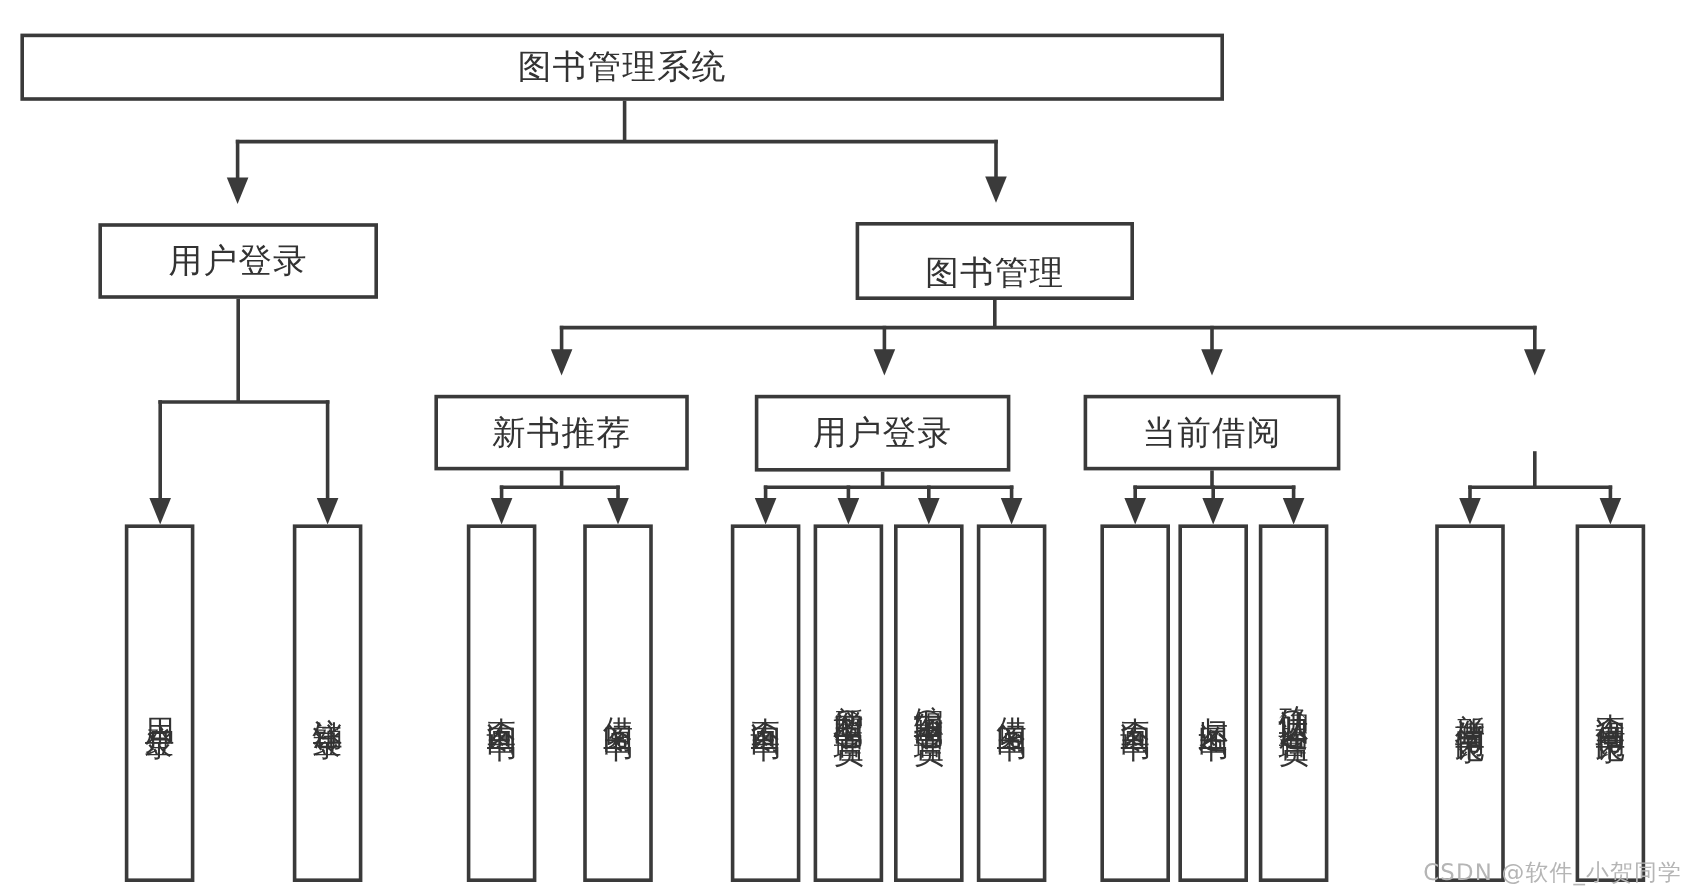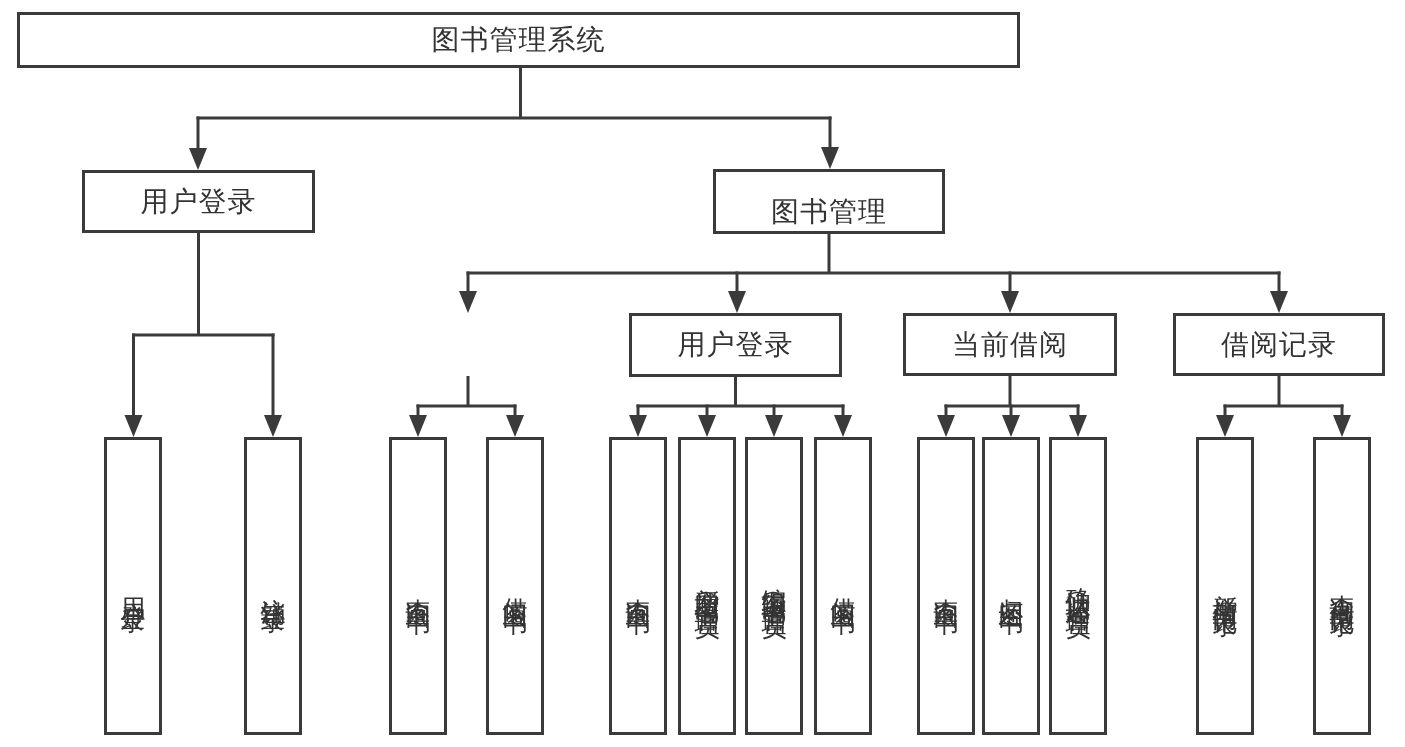--- a/index.html
+++ b/index.html
@@ -15,21 +15,21 @@
   }
   .stage > svg { position: absolute; left: 0; top: 0; }
   .node {
     position: absolute;
     border: 3px solid var(--line, #3a3a3a);
     background: #ffffff;
     display: flex;
     align-items: center;
     justify-content: center;
   }
-  .node.h { font-size: 28px; letter-spacing: 1px; }
+  .node.h { font-size: 28px; letter-spacing: 1px; margin-top: 16px; }
   .node.v { top: 437px; width: 58px; height: 298px; }
   .node.v .label {
     writing-mode: vertical-rl;
     text-orientation: mixed;
     font-size: 25px;
     letter-spacing: 4px;
     line-height: 1;
     white-space: nowrap;
   }
   .cl { stroke: var(--line, #3a3a3a); stroke-width: 3; fill: none; }
@@ -116,28 +116,28 @@
     <span class="label">图书管理系统</span>
   </div>
 
   <div class="node h" style="left:82px; top:170px; width:233px; height:63px;">
     <span class="label">用户登录</span>
   </div>
   <div class="node h" style="left:713px; top:169px; width:232px; height:65px;align-items:flex-end;">
     <span class="label">图书管理</span>
   </div>
 
+  <div class="node h" style="left:362px; top:313px; width:212px; height:63px;">
+    <span class="label">新书推荐</span>
+  </div>
   <div class="node h" style="left:629px; top:313px; width:213px; height:64px;">
     <span class="label">用户登录</span>
   </div>
   <div class="node h" style="left:903px; top:313px; width:214px; height:63px;text-align:center;">
     <span class="label">当前借阅</span>
-  </div>
-  <div class="node h" style="left:1173px; top:313px; width:212px; height:63px;">
-    <span class="label">借阅记录</span>
   </div>
 
   <div class="node v" style="left:104px;">
     <span class="label">用户登录</span>
   </div>
   <div class="node v" style="left:244px;">
     <span class="label">注销登录</span>
   </div>
 
   <div class="node v" style="left:389px;">
@@ -170,13 +170,14 @@
     <span class="label">确认归还（管理员）</span>
   </div>
 
   <div class="node v" style="left:1196px;">
     <span class="label">新增借阅记录</span>
   </div>
   <div class="node v" style="left:1313px;">
     <span class="label">查询借阅记录</span>
   </div>
 
+  <div class="watermark">CSDN @软件_小贺同学</div>
 </div>
 
 </body></html>

